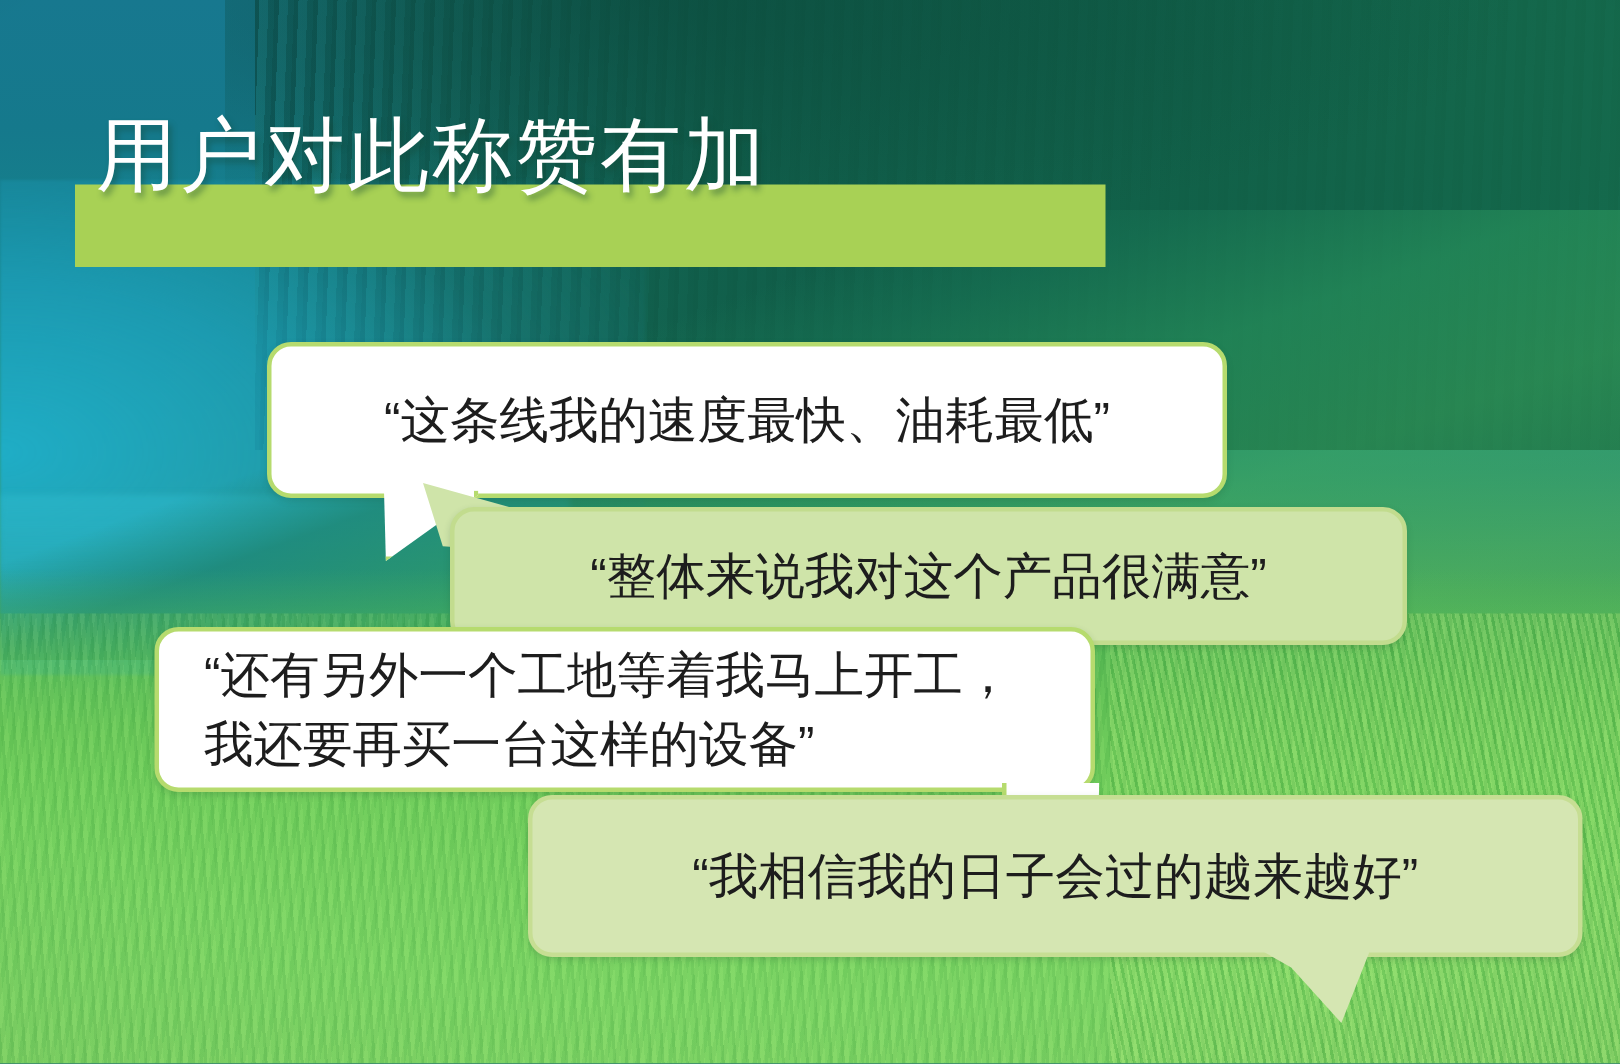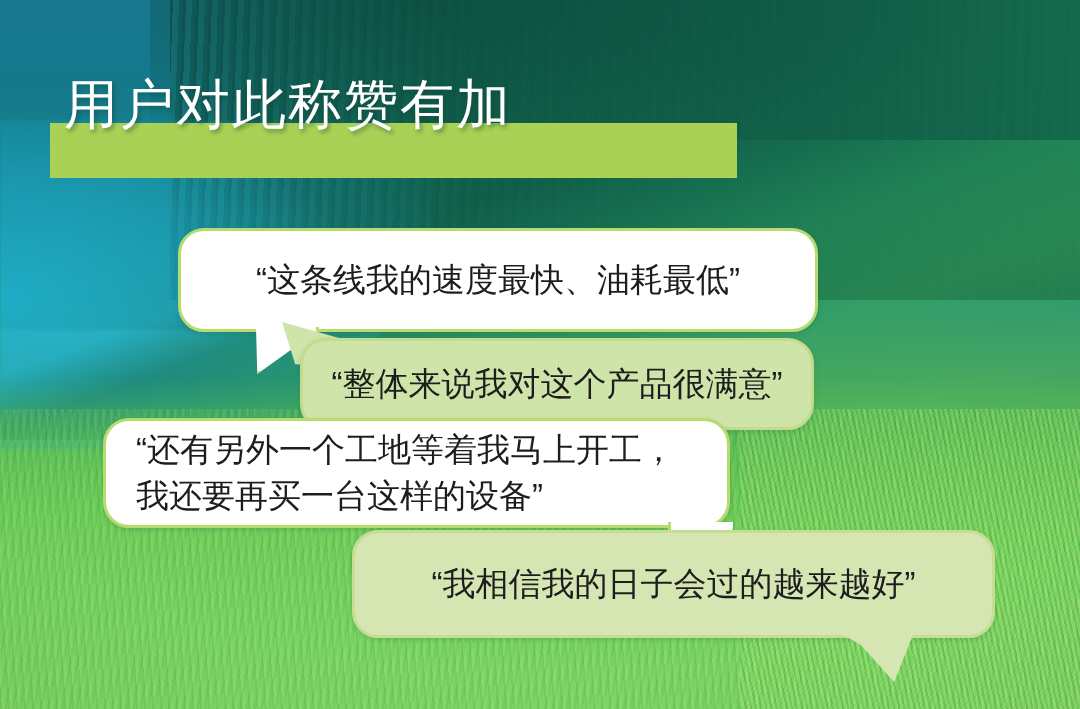--- a/index.html
+++ b/index.html
@@ -112,21 +112,21 @@
     font-size:54px;line-height:88px;letter-spacing:2px;
     color:#ffffff;white-space:nowrap;
     text-shadow:2px 3px 4px rgba(20,70,50,.45);
   }
 
   
   .bubble{position:absolute;box-sizing:border-box;}
   .bubble .body{
     position:absolute;inset:0;
     border:3px solid #b6db6e;
-    border-radius:26px;
+    border-radius:16px;
     box-shadow:0 2px 5px rgba(25,70,40,.18);
     display:flex;align-items:center;
   }
   .bubble .txt{
     width:100%;
     color:#1d1d1d;
     font-size:33px;
     line-height:46px;
     white-space:pre-line;
   }
@@ -135,41 +135,41 @@
   #bubble-1{left:178px;top:228px;width:640px;height:104px;}
   #bubble-1 .body{background:#ffffff;}
   #bubble-1 .txt{text-align:center;padding:0 26px;}
   #bubble-1 .tail{
     position:absolute;left:78px;top:99px;width:60px;height:44px;
     background:#ffffff;border-right:3px solid #b6db6e;border-bottom:3px solid #b6db6e;
     clip-path:polygon(100% 0%, 100% 6%, 2% 100%, 0% 0%);
   }
 
   
-  #bubble-2{left:300px;top:338px;width:514px;height:92px;}
+  #bubble-2{left:300px;top:338px;width:638px;height:92px;}
   #bubble-2 .body{background:#cfe4a9;border-color:#c2dc8e;}
   #bubble-2 .txt{text-align:center;padding:0 24px;}
   #bubble-2 .tail{
     position:absolute;left:-18px;top:-16px;width:66px;height:44px;
     background:#cfe4a9;
     clip-path:polygon(0% 0%, 100% 42%, 58% 100%, 20% 96%);
   }
 
   
   #bubble-3{left:103px;top:418px;width:627px;height:110px;}
   #bubble-3 .body{background:#ffffff;}
   #bubble-3 .txt{text-align:left;padding:0 30px;}
   #bubble-3 .tail{
     position:absolute;left:565px;top:104px;width:62px;height:46px;
     background:#ffffff;border-left:3px solid #b6db6e;border-bottom:3px solid #b6db6e;
     clip-path:polygon(0% 0%, 100% 0%, 96% 100%, 0% 20%);
   }
 
   
-  #bubble-4{left:352px;top:530px;width:643px;height:108px;}
+  #bubble-4{left:352px;top:530px;width:703px;height:108px;}
   #bubble-4 .body{background:#d5e6b2;border-color:#c6de93;}
   #bubble-4 .txt{text-align:center;padding:0 26px;}
   #bubble-4 .tail{
     position:absolute;left:486px;top:102px;width:76px;height:50px;
     background:#d5e6b2;
     clip-path:polygon(0% 0%, 100% 0%, 74% 100%, 30% 26%);
   }
 </style>
 </head>
 <body>

